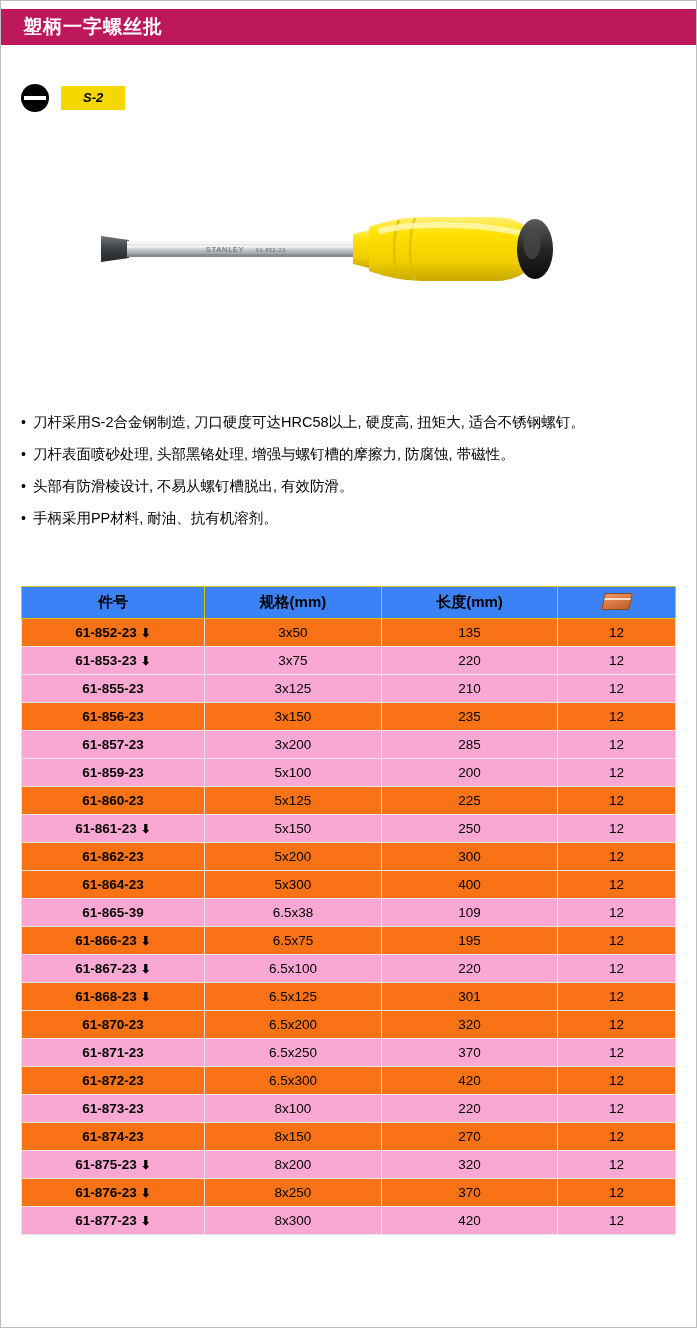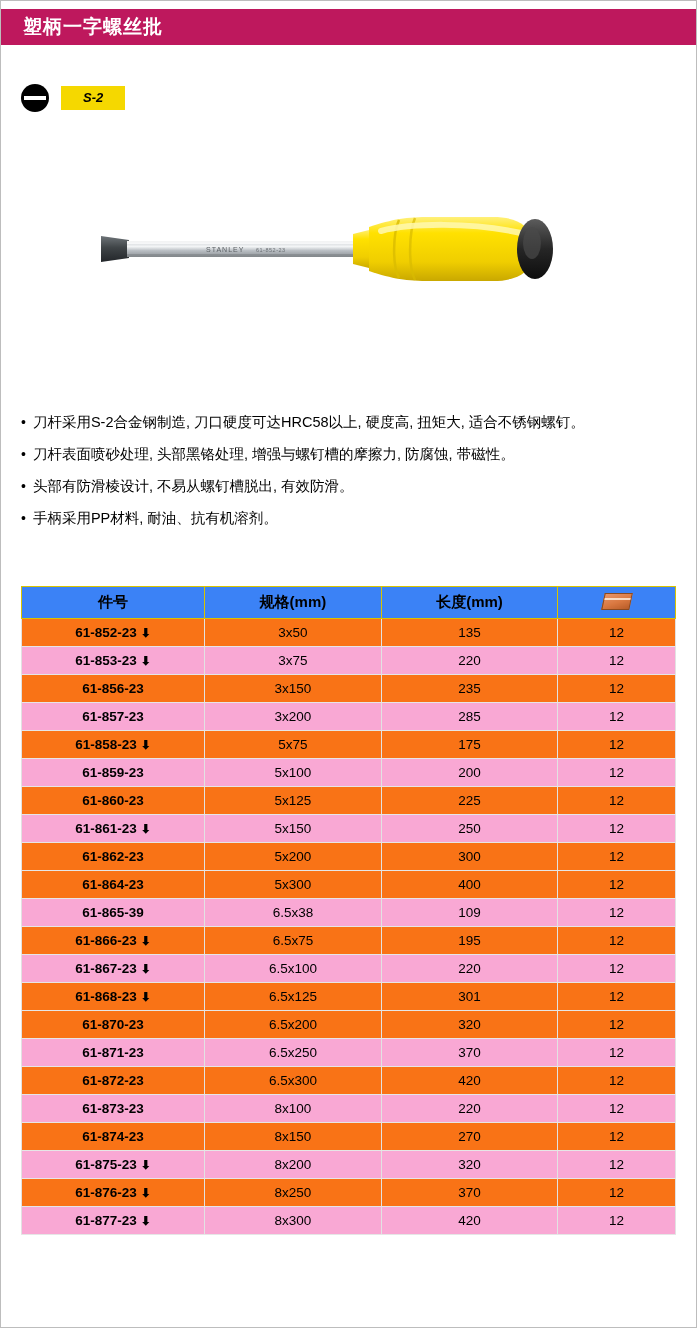--- a/index.html
+++ b/index.html
@@ -274,38 +274,38 @@
           <td class="col-spec">3x50</td>
           <td class="col-len">135</td>
           <td class="col-qty">12</td>
         </tr>
         <tr class="odd">
           <td class="col-part">61-853-23<span class="arrow">⬇</span></td>
           <td class="col-spec">3x75</td>
           <td class="col-len">220</td>
           <td class="col-qty">12</td>
         </tr>
+        <tr class="odd">
+          <td class="col-part">61-855-23</td>
+          <td class="col-spec">3x125</td>
+          <td class="col-len">210</td>
+          <td class="col-qty">12</td>
+        </tr>
         <tr class="even">
           <td class="col-part">61-856-23</td>
           <td class="col-spec">3x150</td>
           <td class="col-len">235</td>
           <td class="col-qty">12</td>
         </tr>
         <tr class="odd">
           <td class="col-part">61-857-23</td>
           <td class="col-spec">3x200</td>
           <td class="col-len">285</td>
           <td class="col-qty">12</td>
         </tr>
-        <tr class="even">
-          <td class="col-part">61-858-23<span class="arrow">⬇</span></td>
-          <td class="col-spec">5x75</td>
-          <td class="col-len">175</td>
-          <td class="col-qty">12</td>
-        </tr>
         <tr class="odd">
           <td class="col-part">61-859-23</td>
           <td class="col-spec">5x100</td>
           <td class="col-len">200</td>
           <td class="col-qty">12</td>
         </tr>
         <tr class="even">
           <td class="col-part">61-860-23</td>
           <td class="col-spec">5x125</td>
           <td class="col-len">225</td>

